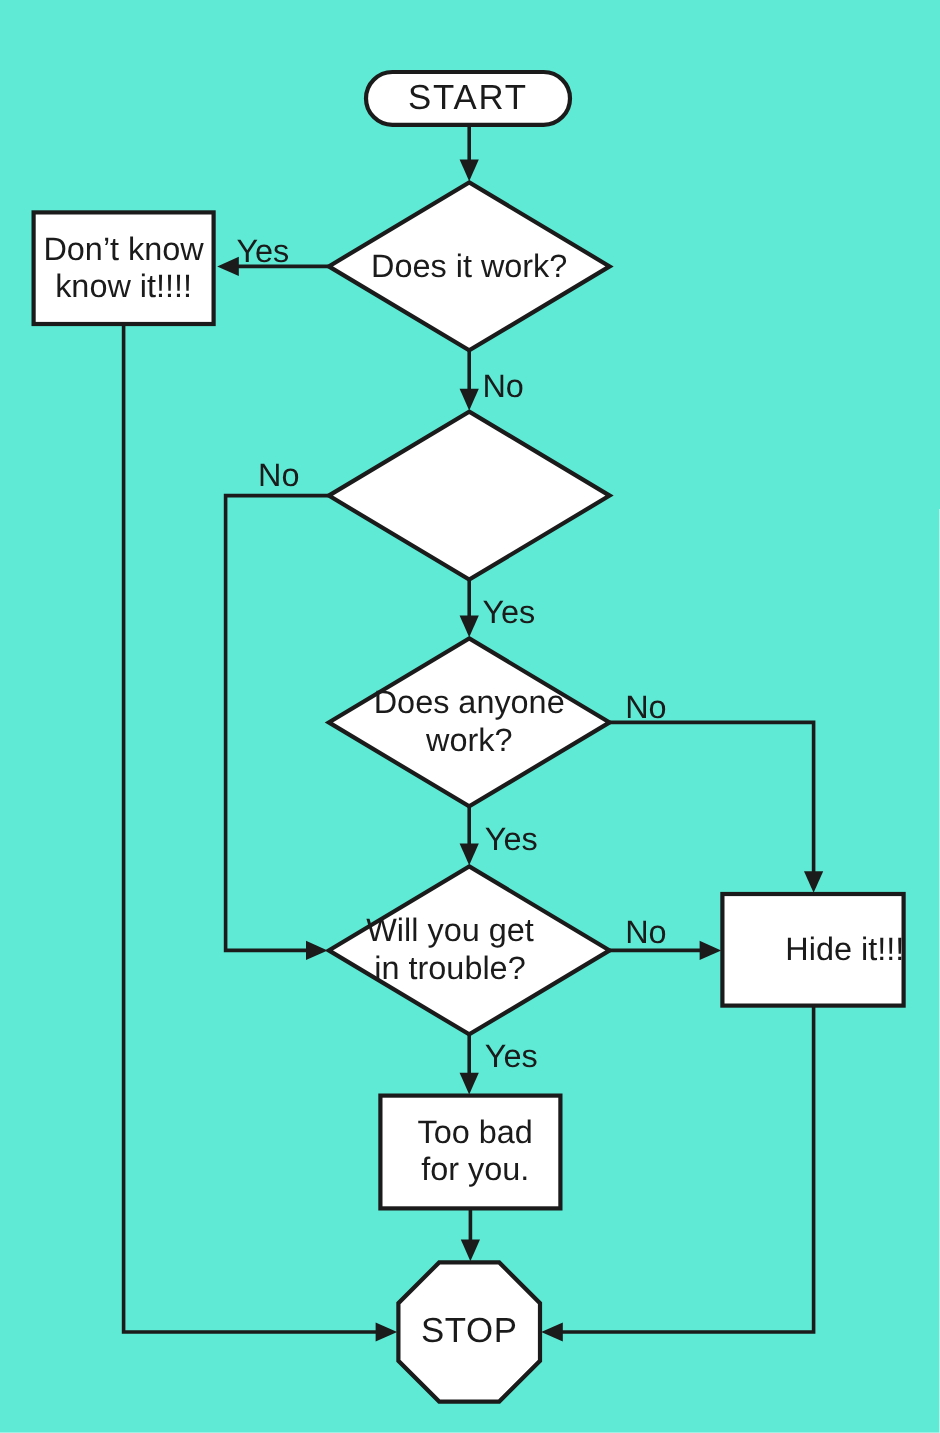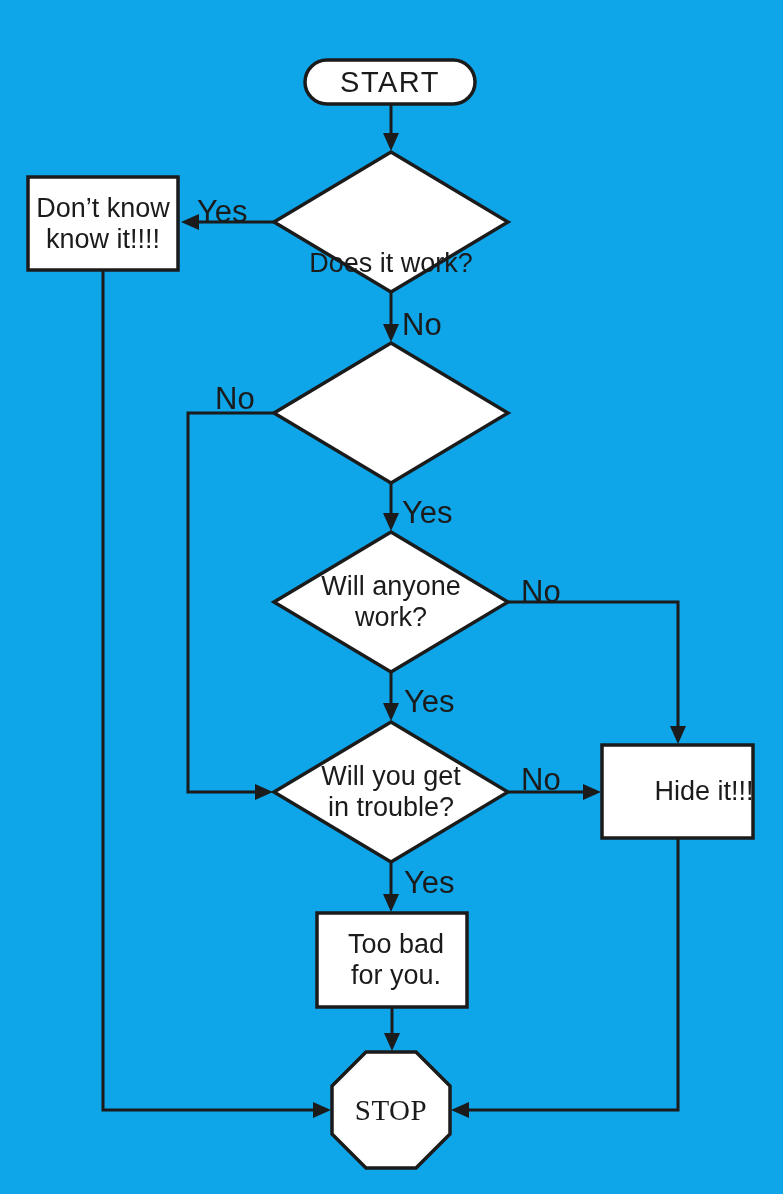--- a/index.html
+++ b/index.html
@@ -5,21 +5,21 @@
   html, body {
     margin: 0;
     padding: 0;
     background: #ffffff;
     font-family: "Liberation Sans", sans-serif;
   }
   .canvas {
     position: relative;
     width: 783px;
     height: 1194px;
-    background: #0ea5e9;
+    background: #5eead4;
     overflow: hidden;
     color: #1b1b1b;
   }
   svg.wires {
     position: absolute;
     left: 0;
     top: 0;
     width: 783px;
     height: 1194px;
   }
@@ -46,25 +46,24 @@
     white-space: nowrap;
     color: #1b1b1b;
   }
   .start-label {
     font-size: 29px;
     letter-spacing: 1.5px;
   }
   .stop-label {
     font-size: 29px;
     letter-spacing: 0.5px;
-    font-family: Liberation Serif, serif;
   }
   .edge-label {
     position: absolute;
-    font-size: 31px;
+    font-size: 27px;
     line-height: 1;
     white-space: nowrap;
     color: #1b1b1b;
   }
 </style>
 </head>
 <body>
 
 <div class="canvas">
 
@@ -112,34 +111,34 @@
     <polygon class="shape" points="391,343 508,413 391,483 274,413"></polygon>
     <polygon class="shape" points="391,532 508,602 391,672 274,602"></polygon>
     <polygon class="shape" points="391,722 508,792 391,862 274,792"></polygon>
     <rect class="shape" x="602" y="745" width="151" height="93"></rect>
     <rect class="shape" x="317" y="913" width="150" height="94"></rect>
     <polygon class="shape" points="366,1052 416,1052 450,1086 450,1134 416,1168 366,1168 332,1134 332,1086"></polygon>
   </svg>
 
   <div class="node-label start-label" style="left:390px; top:82px;">START</div>
 
-  <div class="node-label" style="left:391px; top:222px;margin-top:41px;">Does it work?</div>
+  <div class="node-label" style="left:391px; top:222px;">Does it work?</div>
 
   <div class="node-label" style="left:103px; top:223px;">
     <span>Don’t know</span><br>
     <span>know it!!!!</span>
   </div>
 
 
   <div class="node-label" style="left:391px; top:601px;">
-    <span>Will anyone</span><br>
+    <span>Does anyone</span><br>
     <span>work?</span>
   </div>
 
-  <div class="node-label" style="left:391px; top:791px;">
+  <div class="node-label" style="left:375px; top:791px;">
     <span>Will you get</span><br>
     <span>in trouble?</span>
   </div>
 
   <div class="node-label" style="left:677px; top:791px;margin-left:27px;">Hide it!!!</div>
 
   <div class="node-label" style="left:396px; top:959px;">
     <span>Too bad</span><br>
     <span>for you.</span>
   </div>

